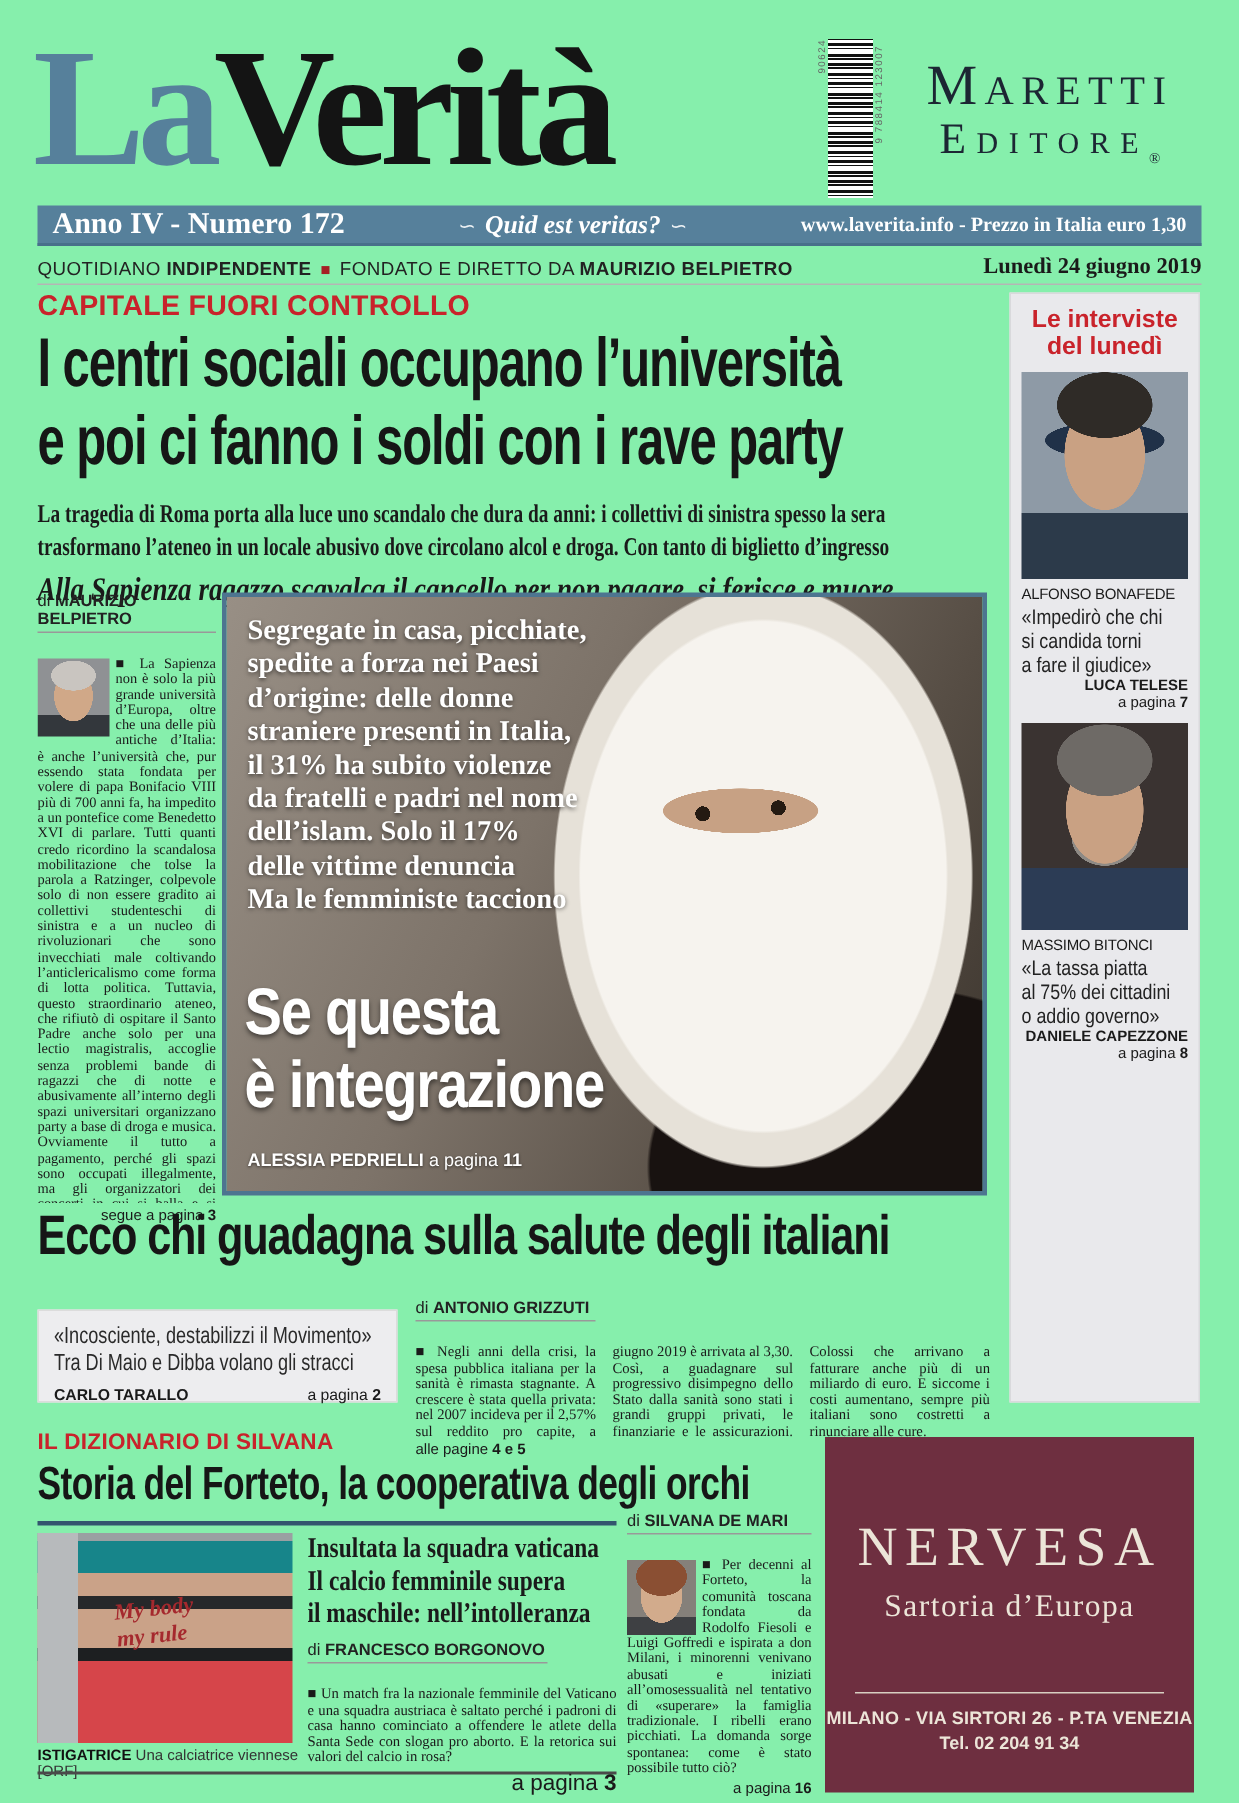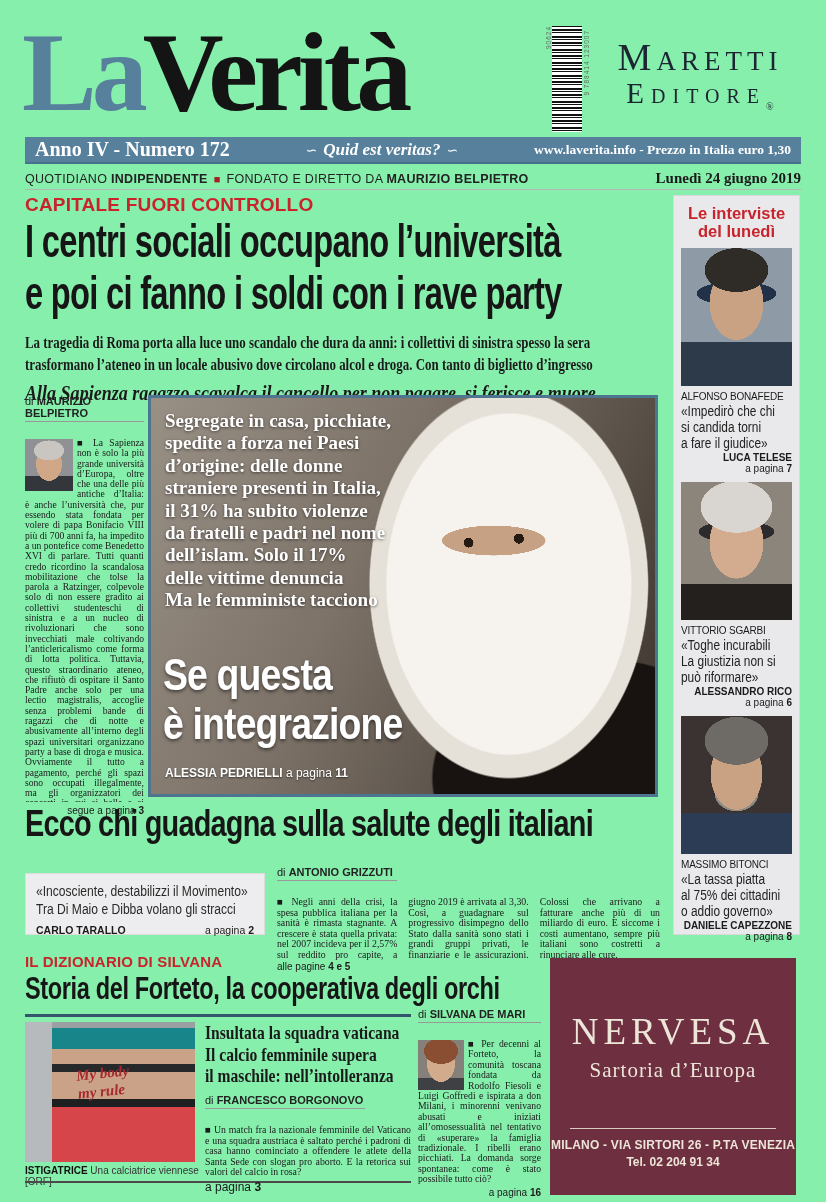--- a/index.html
+++ b/index.html
@@ -114,21 +114,21 @@
   .calc-photo{left:25px;top:1022px;width:170px;height:140px;position:absolute;background:
      linear-gradient(90deg,#b7babc 0 16%,rgba(0,0,0,0) 16%),
      linear-gradient(180deg,#9aa0a2 0 4%,#17858a 4% 19%,#caa288 19% 30%,#26282a 30% 36%,#caa288 36% 55%,#1d1f21 55% 61%,#d6454a 61% 100%);}
   .calc-text{position:absolute;left:52px;top:42px;color:#a5292e;font-family:"Liberation Serif",serif;font-style:italic;font-weight:700;font-size:15px;line-height:1.2;transform:rotate(-6deg);white-space:pre-line;}
   .calc-caption{left:25px;top:1165px;width:175px;font-size:10px;color:#333;}
   .calc-caption b{font-weight:700;color:#111;}
   .bottom-rule{left:25px;top:1181px;width:386px;height:2px;background:#4a4a4a;}
   .vatican{left:205px;top:1022px;width:206px;}
   .vat-h{font-family:"Liberation Serif",serif;font-weight:700;font-size:19px;line-height:1.14;width:122%;transform:scaleX(.82);transform-origin:0 0;margin-bottom:7px;}
   .vat-body{font-family:"Liberation Serif",serif;font-size:9.8px;line-height:10.6px;}
-  .vat-page{font-size:12px;text-align:left;margin-top:2px;} .vat-page b{font-weight:700;}
+  .vat-page{font-size:15px;text-align:right;margin-top:2px;} .vat-page b{font-weight:700;}
   .demari{left:418px;top:1008px;width:123px;}
   .dm-body{font-family:"Liberation Serif",serif;font-size:9.7px;line-height:10.4px;}
   .dm-photo{float:left;width:46px;height:50px;margin:1px 4px 1px 0;background:
      radial-gradient(ellipse 17px 13px at 50% 22%,#8a4f33 0 99%,transparent 100%),
      radial-gradient(ellipse 14px 18px at 50% 48%,#d2ab8c 0 99%,transparent 100%),
      linear-gradient(180deg,#85807a 0 76%,#3e4043 76% 100%);}
   .dm-page{font-size:10px;text-align:right;margin-top:2px;} .dm-page b{font-weight:700;}
 
   
   .ad{left:550px;top:958px;width:246px;height:237px;background:#6e2f40;color:#ece5d8;text-align:center;}
@@ -208,29 +208,20 @@
     <div>
       <div class="sb-photo p-bonafede"></div>
       <div class="sb-name">ALFONSO BONAFEDE</div>
       <div class="sb-quote pre">«Impedirò che chi
 si candida torni
 a fare il giudice»</div>
       <div class="sb-author">LUCA TELESE</div>
       <div class="sb-page"><span>a pagina</span> <b>7</b></div>
     </div>
 
-    <div>
-      <div class="sb-photo p-sgarbi"></div>
-      <div class="sb-name">VITTORIO SGARBI</div>
-      <div class="sb-quote pre">«Toghe incurabili
-La giustizia non si
-può riformare»</div>
-      <div class="sb-author">ALESSANDRO RICO</div>
-      <div class="sb-page"><span>a pagina</span> <b>6</b></div>
-    </div>
 
     <div>
       <div class="sb-photo p-bitonci"></div>
       <div class="sb-name">MASSIMO BITONCI</div>
       <div class="sb-quote pre">«La tassa piatta
 al 75% dei cittadini
 o addio governo»</div>
       <div class="sb-author">DANIELE CAPEZZONE</div>
       <div class="sb-page"><span>a pagina</span> <b>8</b></div>
     </div>

